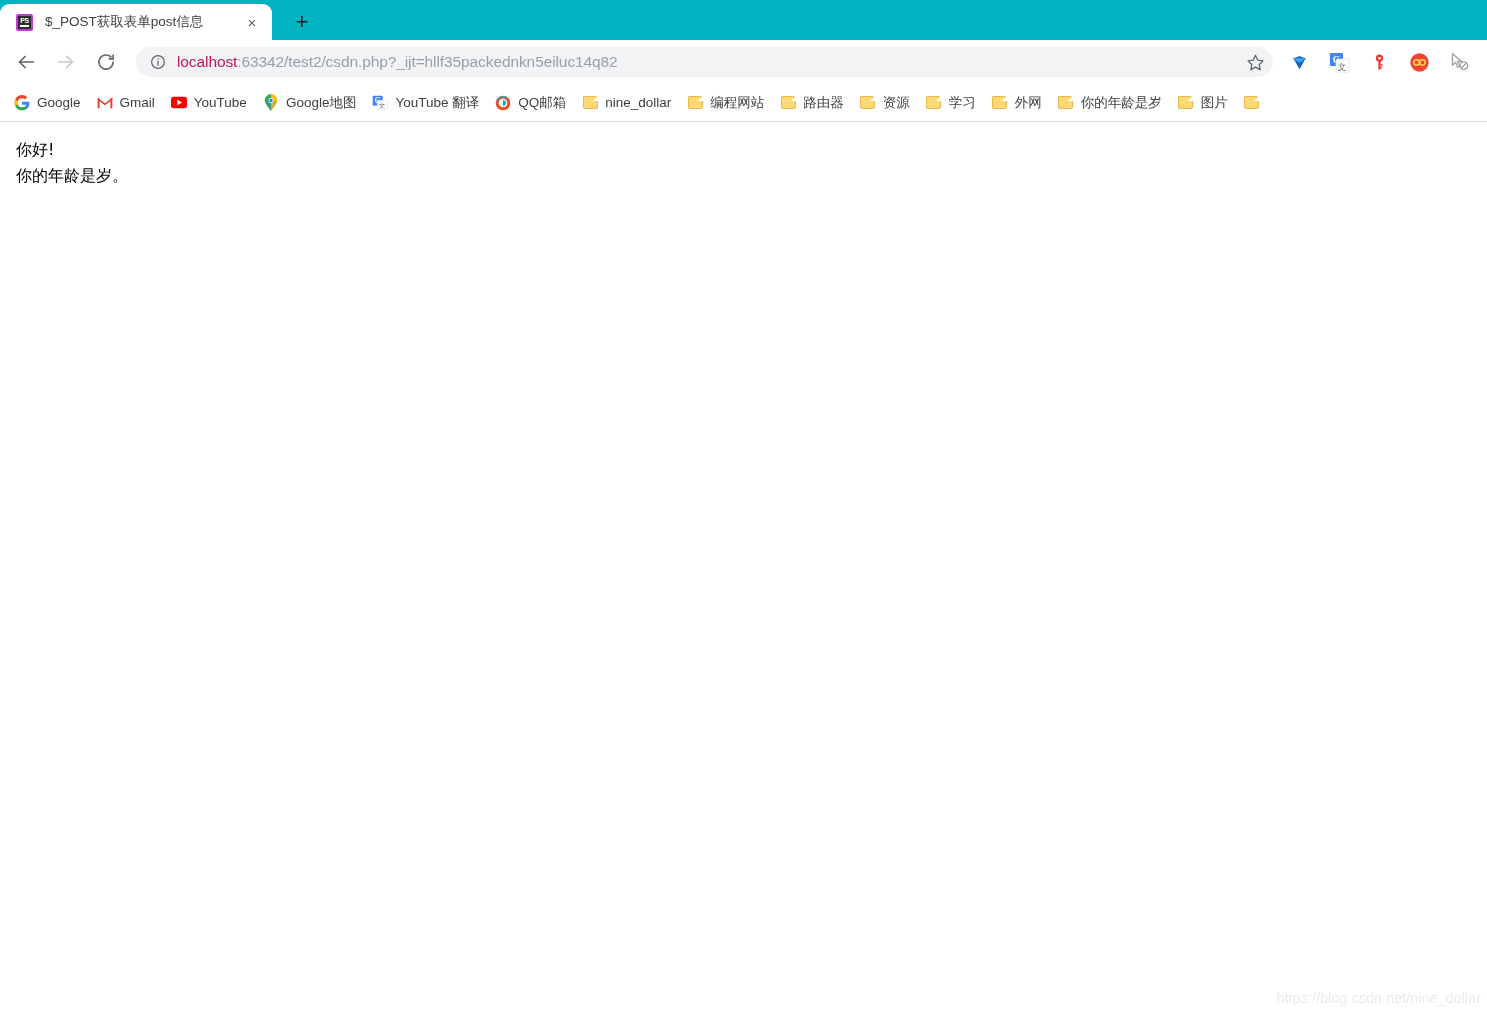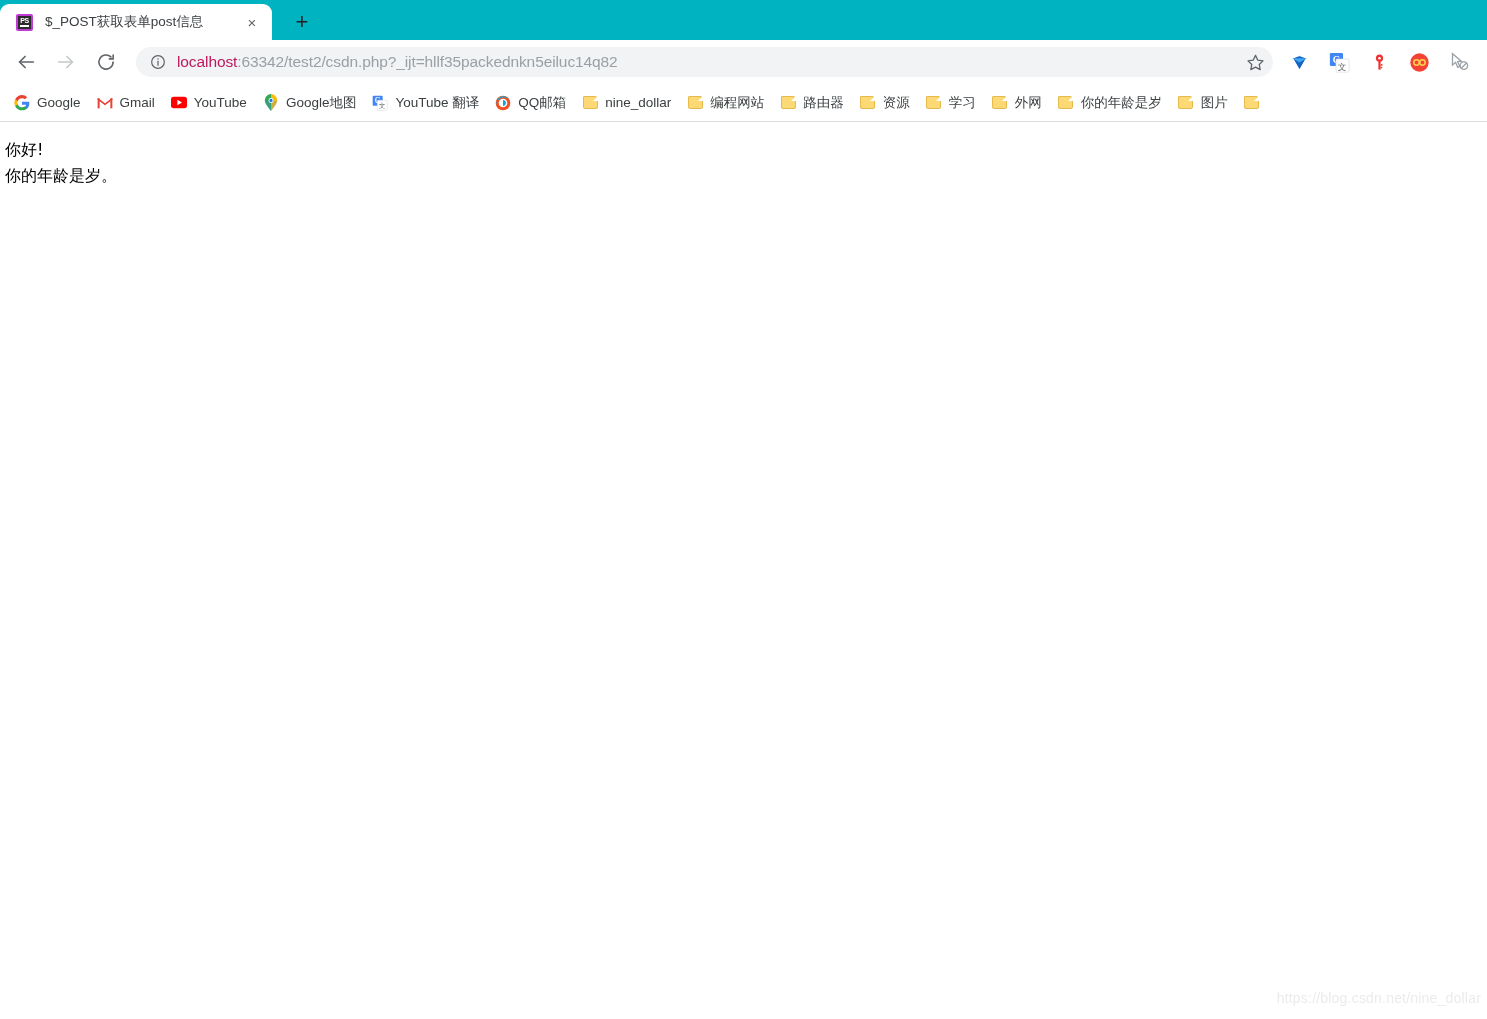--- a/index.html
+++ b/index.html
@@ -233,21 +233,21 @@
 
   
   .page {
     position: relative;
     height: 896px;
     background: #ffffff;
     overflow: hidden;
   }
   .page-lines {
     position: absolute;
-    left: 5px;
+    left: 16px;
     top: 15px;
     font-size: 16px;
     line-height: 26px;
     color: #000000;
     font-family: "DejaVu Sans", "Liberation Sans", sans-serif;
   }
   .success-text {
     position: absolute;
     left: 310px;
     top: 392px;

